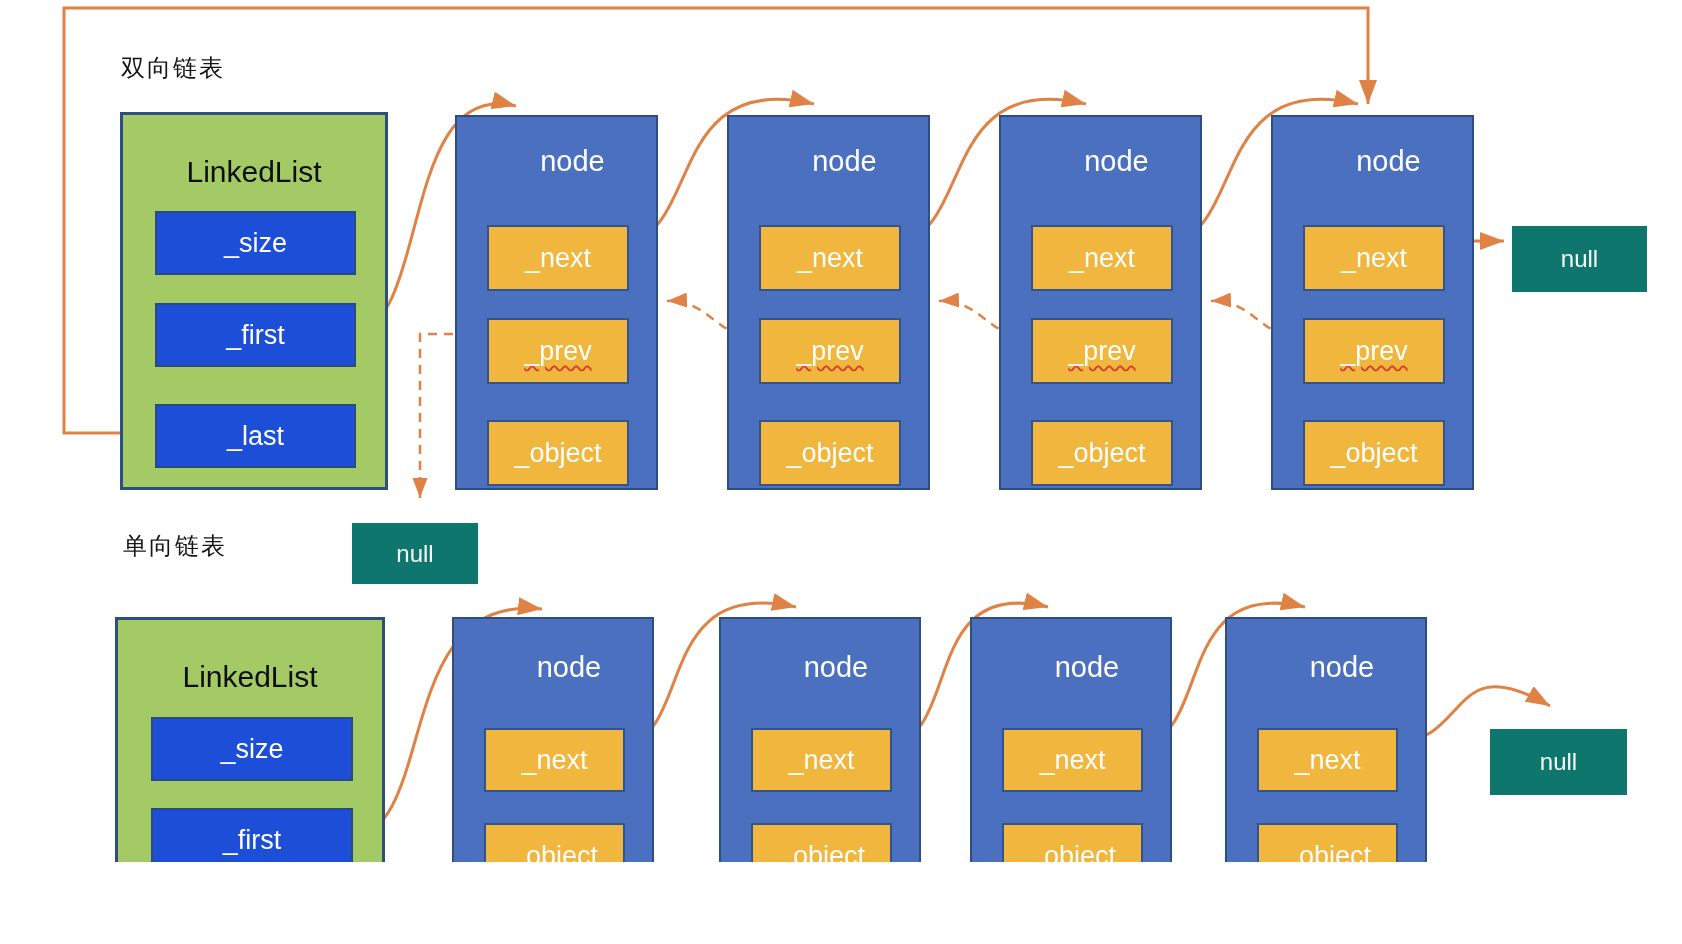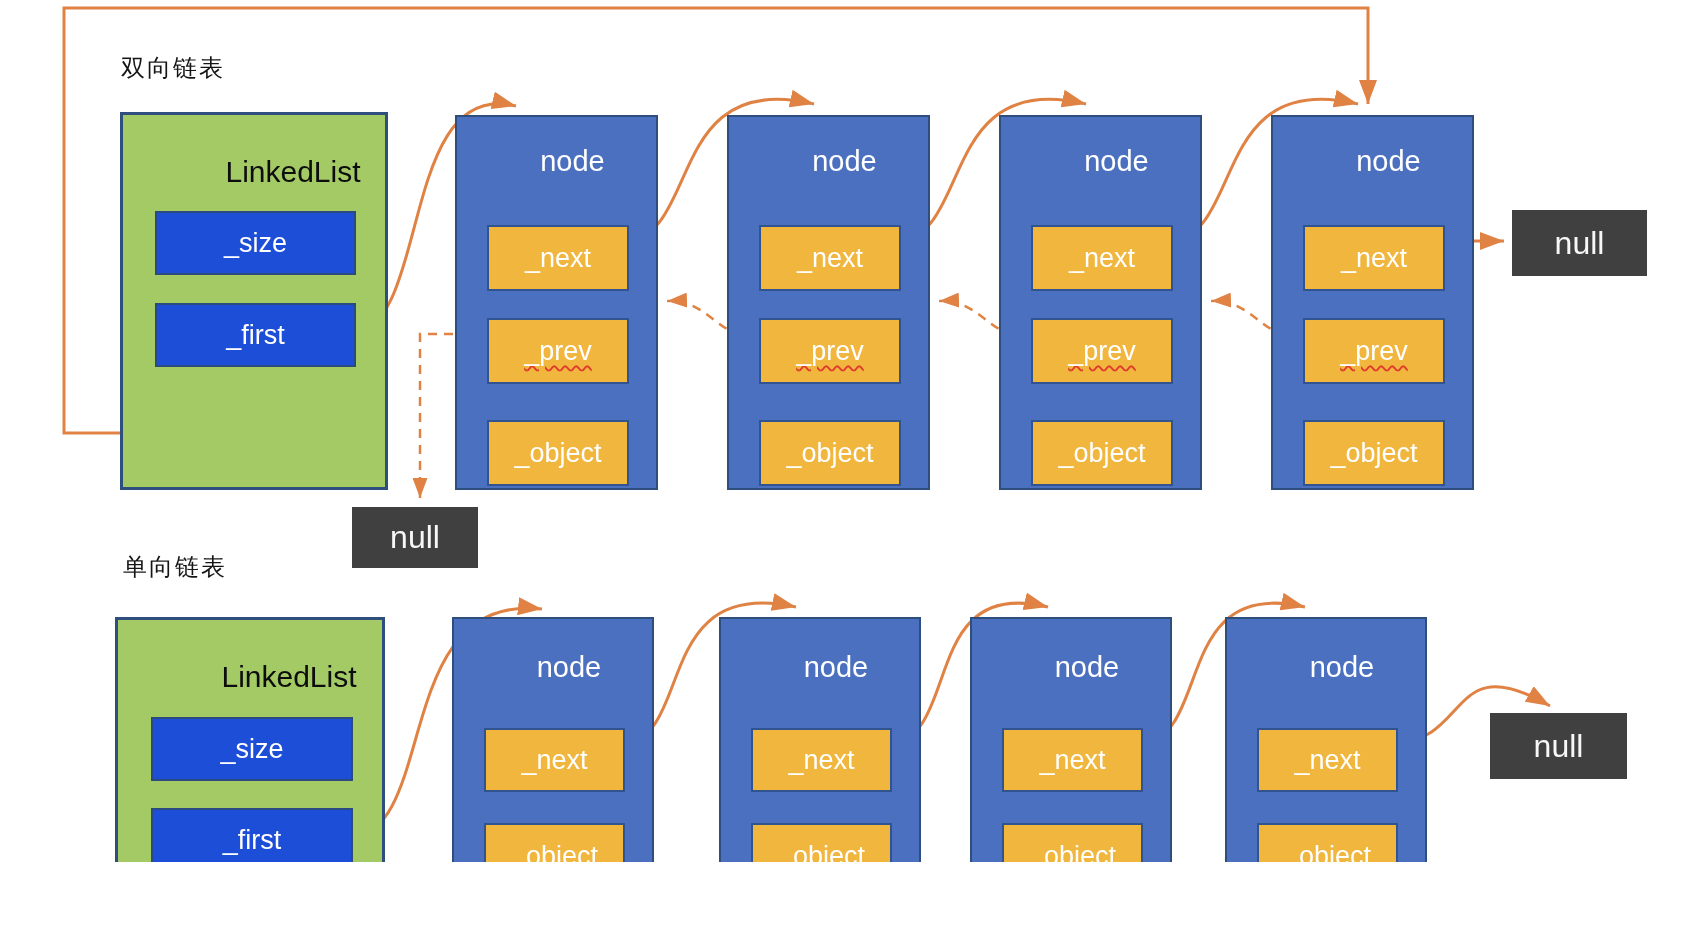--- a/index.html
+++ b/index.html
@@ -8,43 +8,43 @@
     font-family:"Liberation Sans","DejaVu Sans",sans-serif;
   }
   .section-label{
     position:absolute;font-size:24px;color:#151515;letter-spacing:2px;font-weight:500;
   }
   .list-box{
     position:absolute;background:#a4ca66;border:3px solid #2e4e7e;box-sizing:border-box;
   }
   .list-title{
     position:absolute;left:0;width:100%;text-align:center;
-    font-size:30px;color:#0d0d0d;padding-left:39px;
+    font-size:30px;color:#0d0d0d;
   }
   .node-box{
     position:absolute;background:#4b70c0;border:2px solid #2e4e7e;box-sizing:border-box;
   }
   .node-title{
     position:absolute;left:16px;width:100%;text-align:center;
     font-size:29px;color:#ffffff;
   }
   .blue-field{
     position:absolute;background:#1d4ed8;border:2px solid #2b4a80;box-sizing:border-box;
     display:flex;align-items:center;justify-content:center;
     color:#ffffff;font-size:27px;
   }
   .yellow-field{
     position:absolute;background:#f1b63e;border:2px solid #31538f;box-sizing:border-box;
     display:flex;align-items:center;justify-content:center;
     color:#ffffff;font-size:27px;margin-top:15px;
   }
   .null-box{
-    position:absolute;background:#404040;
+    position:absolute;background:#0f766e;
     display:flex;align-items:center;justify-content:center;
-    color:rgba(255,255,255,0.96);font-size:32px;
+    color:rgba(255,255,255,0.96);font-size:24px;margin-top:16px;
   }
   .misspelled{
     text-decoration:underline wavy #e03a2f;
     text-decoration-thickness:2px;
     text-underline-offset:5px;
   }
   .arrow-layer{position:absolute;left:0;top:0;width:1682px;height:944px;pointer-events:none;}
 </style>
 </head>
 <body>
@@ -85,20 +85,21 @@
       <path d="M 1301 330 C 1266 347, 1256 299, 1211 301" marker-end="url(#ah)"></path>
     </g>
   </svg>
 
   <div class="section-label" style="left:121px;top:52px;">双向链表</div>
 
   <div class="list-box" style="left:120px;top:112px;width:268px;height:378px;">
     <div class="list-title" style="top:40px;">LinkedList</div>
     <div class="blue-field" style="left:32px;top:96px;width:201px;height:64px;">_size</div>
     <div class="blue-field" style="left:32px;top:188px;width:201px;height:64px;">_first</div>
+    <div class="blue-field" style="left:32px;top:289px;width:201px;height:64px;">_last</div>
   </div>
 
   <div class="node-box" style="left:455px;top:115px;width:203px;height:375px;">
     <div class="node-title" style="top:28px;">node</div>
     <div class="yellow-field" style="left:30px;top:93px;width:142px;height:66px;">
         <span>_next</span>
       </div>
     <div class="yellow-field" style="left:30px;top:186px;width:142px;height:66px;">
         <span class="misspelled">_prev</span>
       </div>
@@ -142,21 +143,21 @@
         <span class="misspelled">_prev</span>
       </div>
     <div class="yellow-field" style="left:30px;top:288px;width:142px;height:66px;">
         <span>_object</span>
       </div>
   </div>
 
   <div class="null-box" style="left:1512px;top:210px;width:135px;height:66px;">null</div>
   <div class="null-box" style="left:352px;top:507px;width:126px;height:61px;">null</div>
 
-  <div class="section-label" style="left:123px;top:551px;">单向链表</div>
+  <div class="section-label" style="left:123px;top:530px;">单向链表</div>
 
   <div class="list-box" style="left:115px;top:617px;width:270px;height:283px;">
     <div class="list-title" style="top:40px;">LinkedList</div>
     <div class="blue-field" style="left:33px;top:97px;width:202px;height:64px;">_size</div>
     <div class="blue-field" style="left:33px;top:188px;width:202px;height:64px;">_first</div>
   </div>
 
   <div class="node-box" style="left:452px;top:617px;width:202px;height:283px;">
     <div class="node-title" style="top:32px;">node</div>
     <div class="yellow-field" style="left:30px;top:94px;width:141px;height:64px;">

